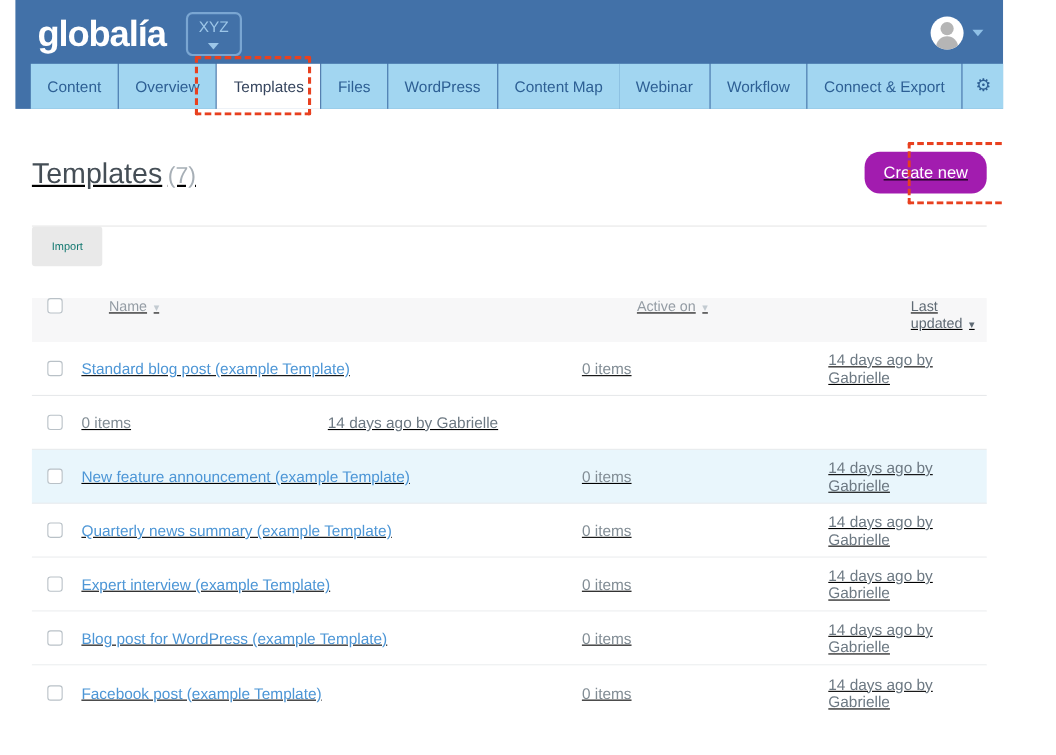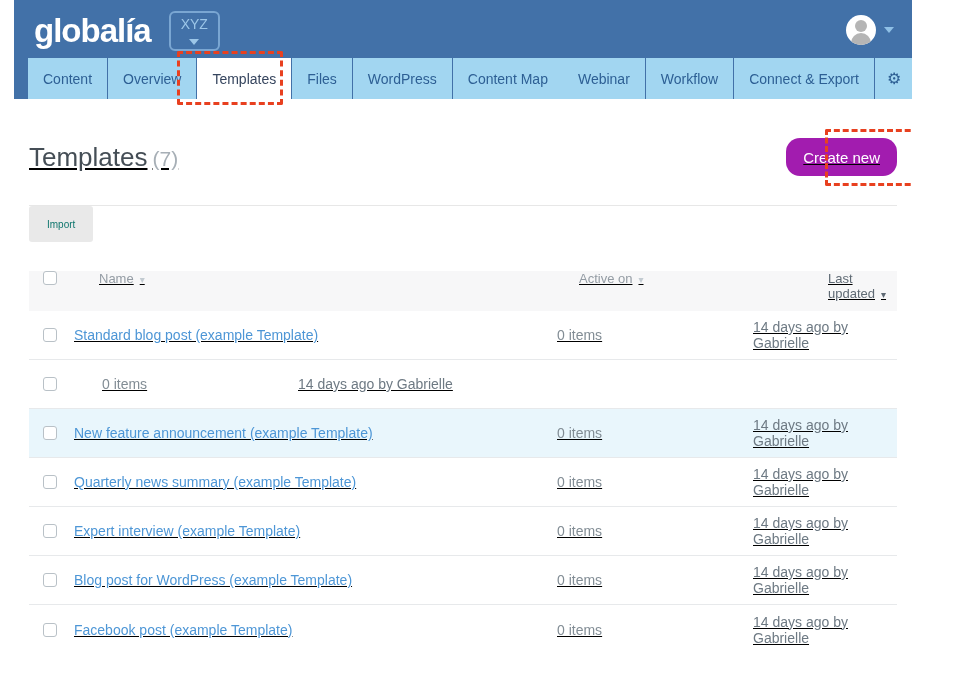--- a/index.html
+++ b/index.html
@@ -54,21 +54,21 @@
   .col-check { width:45px; padding-left:14px; display:flex; align-items:center; }
   .col-name { width:455px; }
   .col-active { width:198px; }
   .col-updated { flex:1;margin-left:26px; }
   input[type="checkbox"] { appearance:none; -webkit-appearance:none; width:14px; height:14px;
     border:1px solid #b9c1c7; border-radius:3px; background:#fff; cursor:pointer; margin:0; }
   .sort-caret { margin-left:6px; color:#c3cbd1; font-size:10px; }
   .th.sorted { color:#5f6a74; }
   .th.sorted .sort-caret { color:#5f6a74; }
   .row a { color:#4d96d6; text-decoration:none; cursor:pointer; }
-  .items { color:#828d95;margin-left:28px; }
+  .items { color:#828d95; }
   .updated { color:#6d7983; }
 
   
   .annotation { position:absolute; border:3px dashed #e8401f; pointer-events:none; z-index:50;
     background:transparent; border-radius:2px; }
 </style>
 </head>
 <body>
 
 <div class="app">

